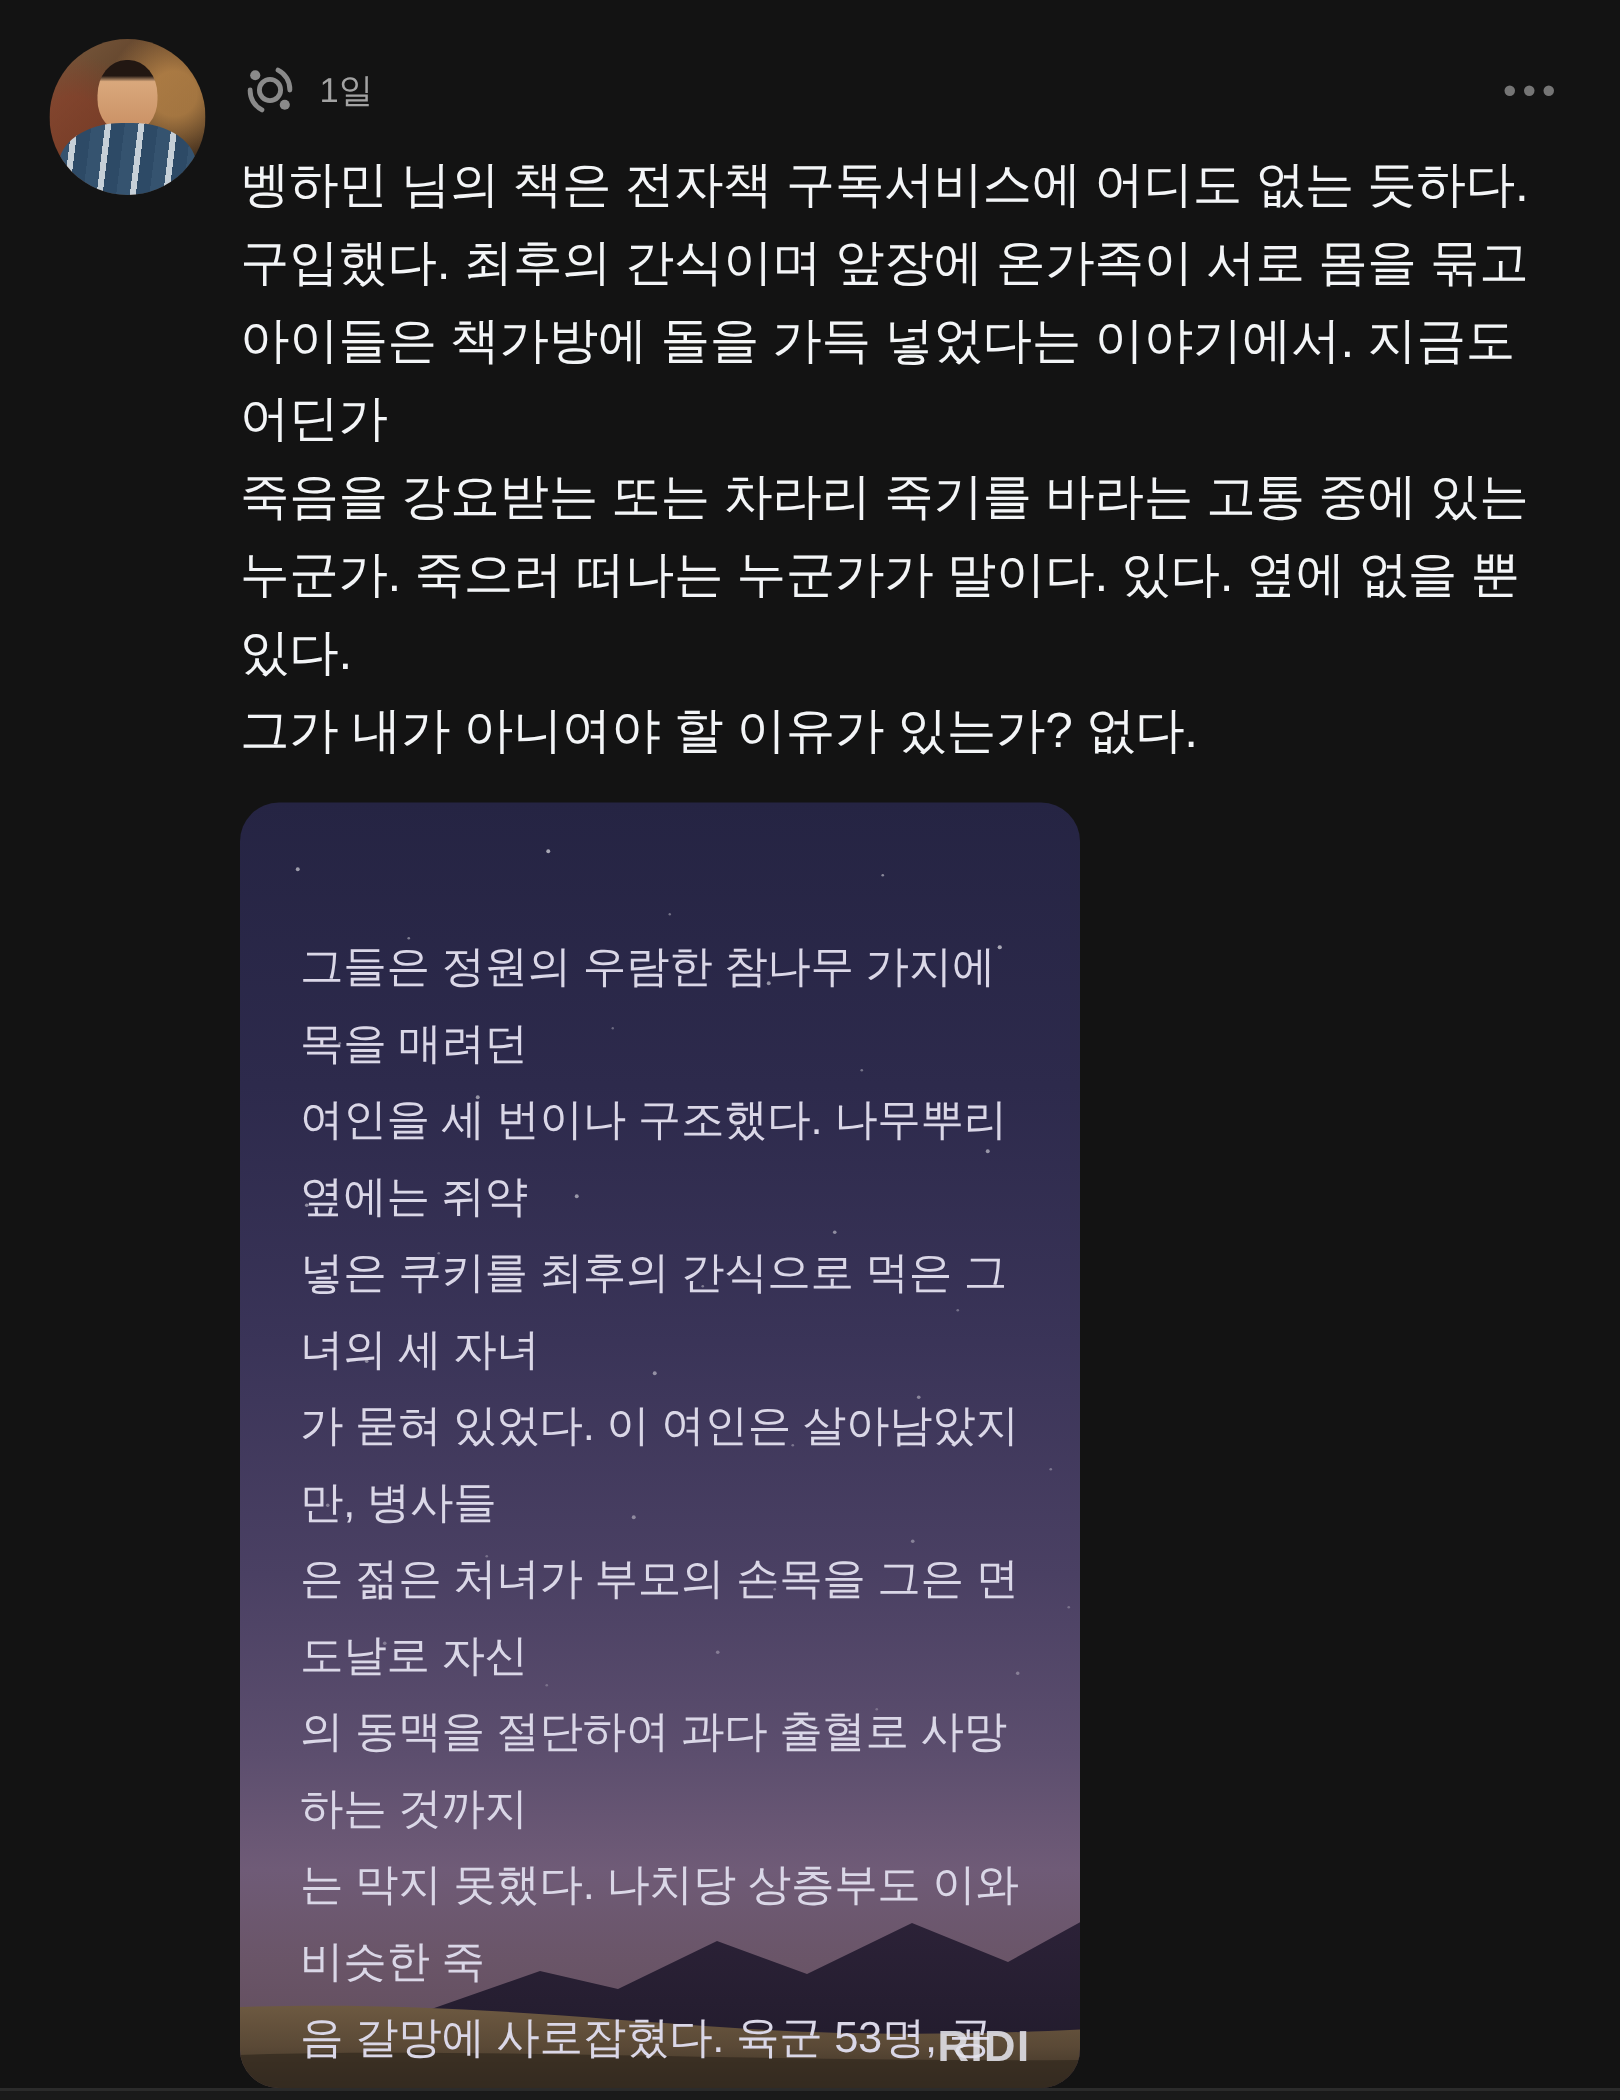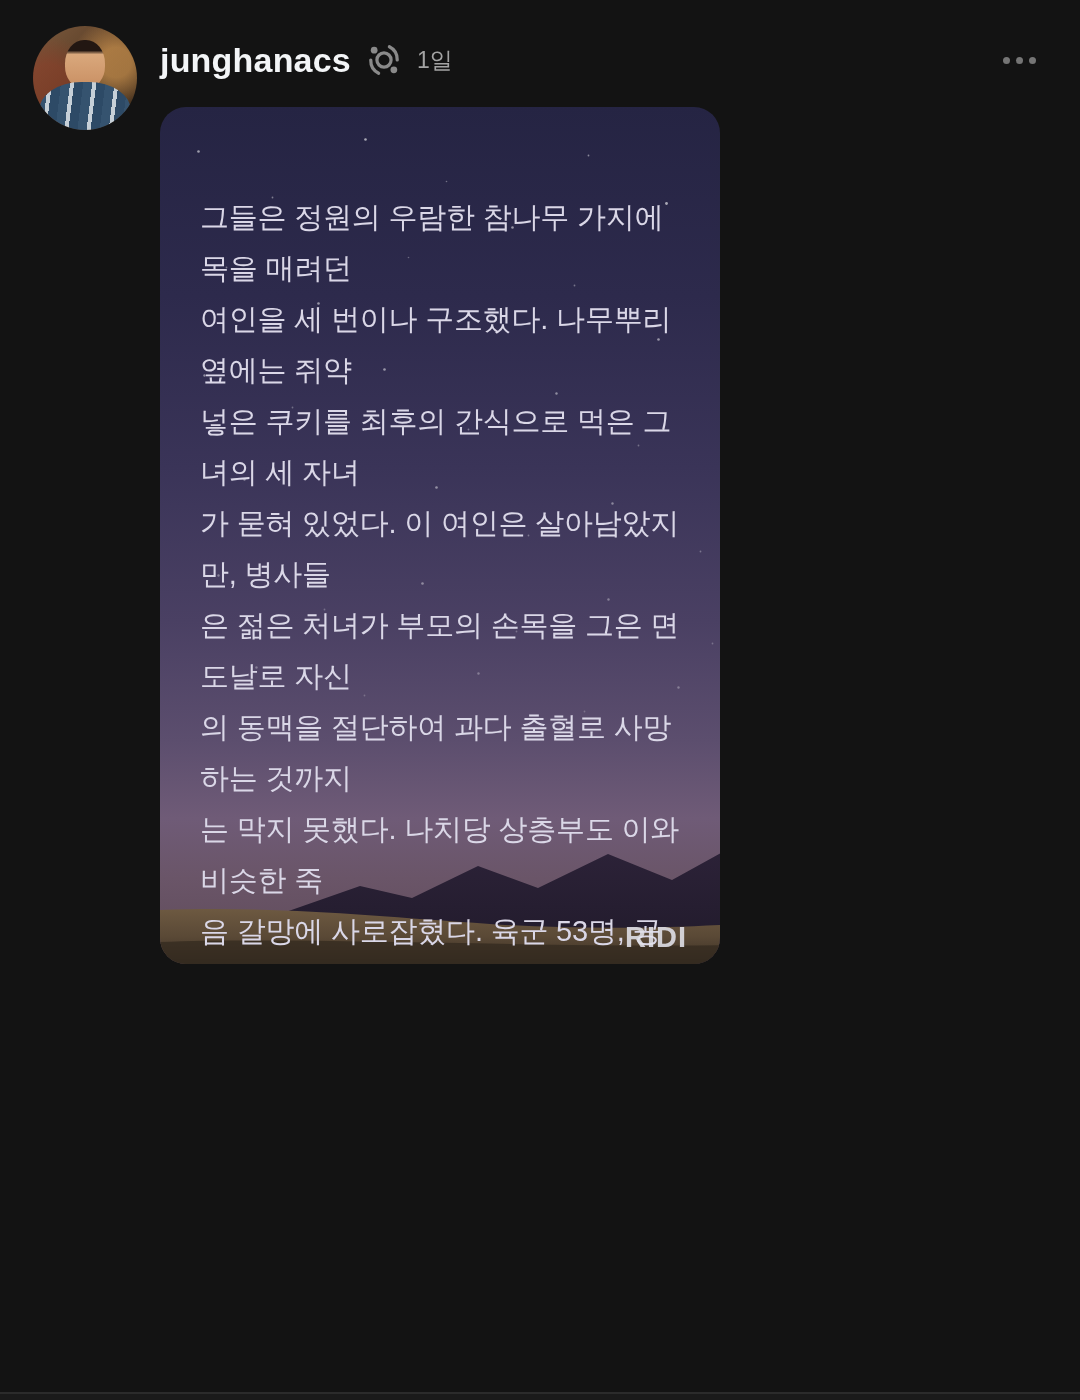--- a/index.html
+++ b/index.html
@@ -194,36 +194,41 @@
 <body>
 
 <div class="page">
   <div class="post">
 
     <div class="avatar"></div>
 
     <div class="main-col">
 
       <div class="header-row">
-        <span class="username">junghanacs</span>
         <span class="badge-icon">
           <svg width="40" height="40" viewBox="0 0 26 26" fill="none">
             <circle cx="13" cy="13" r="4.6" stroke="#8a8a8a" stroke-width="2.1"></circle>
             <path d="M16.5 4.4 A9.3 9.3 0 0 1 21.6 13" stroke="#8a8a8a" stroke-width="2.1" stroke-linecap="round"></path>
             <path d="M9.5 21.6 A9.3 9.3 0 0 1 4.4 13" stroke="#8a8a8a" stroke-width="2.1" stroke-linecap="round"></path>
             <circle cx="6.6" cy="6.6" r="2.2" fill="#8a8a8a"></circle>
             <circle cx="19.4" cy="19.4" r="2.2" fill="#8a8a8a"></circle>
           </svg>
         </span>
         <span class="timestamp">1일</span>
         <button class="menu-btn" aria-label="more options">
           <span class="menu-dots"></span>
         </button>
       </div>
 
+      <div class="post-body">벵하민 님의 책은 전자책 구독서비스에 어디도 없는 듯하다.
+구입했다. 최후의 간식이며 앞장에 온가족이 서로 몸을 묶고
+아이들은 책가방에 돌을 가득 넣었다는 이야기에서. 지금도 어딘가
+죽음을 강요받는 또는 차라리 죽기를 바라는 고통 중에 있는
+누군가. 죽으러 떠나는 누군가가 말이다. 있다. 옆에 없을 뿐 있다.
+그가 내가 아니여야 할 이유가 있는가? 없다.</div>
 
       <div class="quote-card">
         <span class="stars"></span>
 
         <div class="card-text">그들은 정원의 우람한 참나무 가지에 목을 매려던
 여인을 세 번이나 구조했다. 나무뿌리 옆에는 쥐약
 넣은 쿠키를 최후의 간식으로 먹은 그녀의 세 자녀
 가 묻혀 있었다. 이 여인은 살아남았지만, 병사들
 은 젊은 처녀가 부모의 손목을 그은 면도날로 자신
 의 동맥을 절단하여 과다 출혈로 사망하는 것까지

